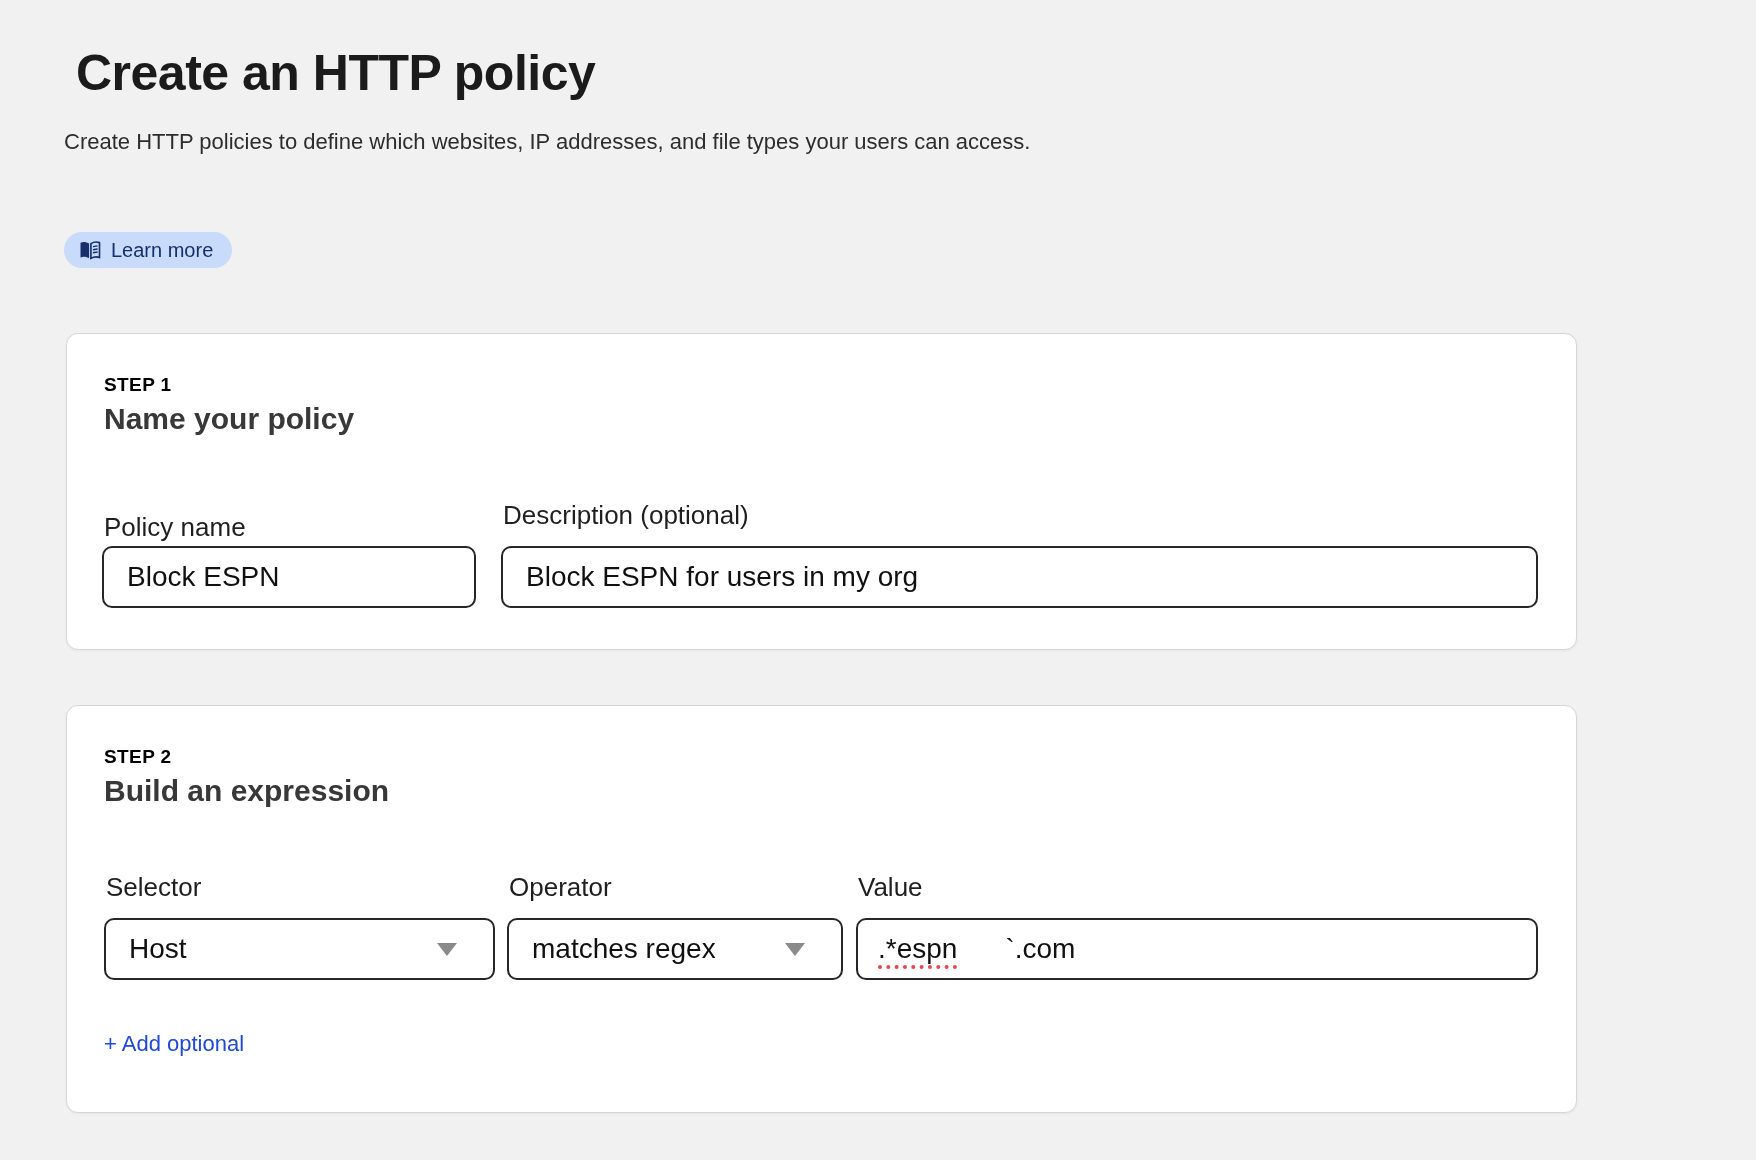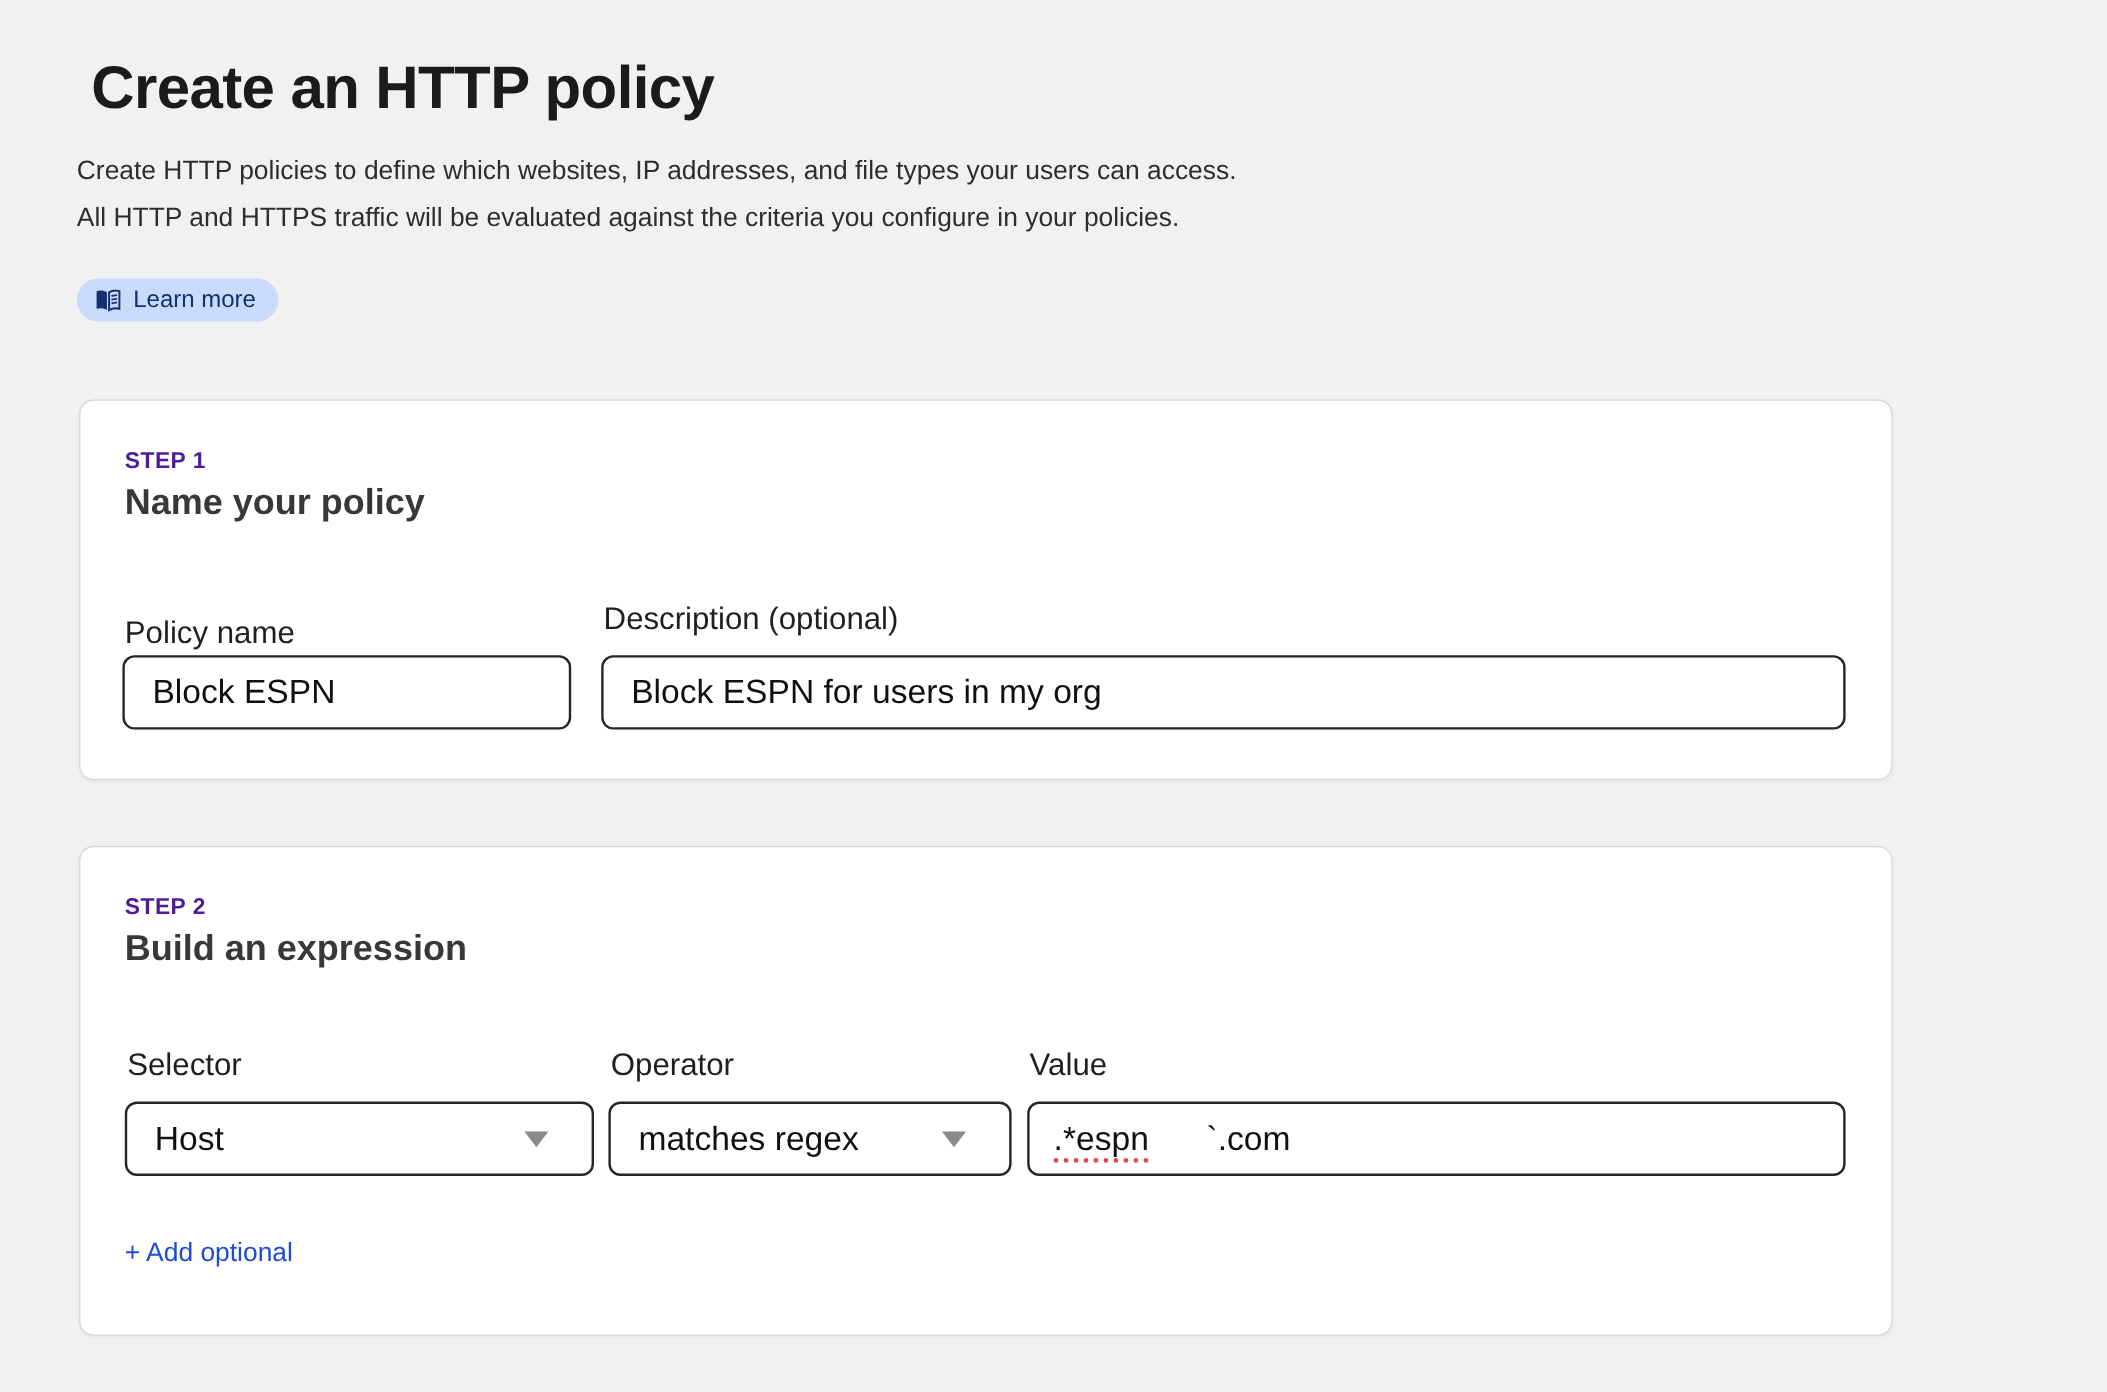--- a/index.html
+++ b/index.html
@@ -29,21 +29,21 @@
   .learn-more-pill svg { display: block; }
   .card {
     position: absolute; left: 66px; width: 1511px;
     background: #ffffff; border: 1px solid #d6d6d6; border-radius: 12px;
     box-shadow: 0 1px 3px rgba(0,0,0,0.05);
   }
   .card-1 { top: 333px; height: 317px; }
   .card-2 { top: 705px; height: 408px; }
   .step-label {
     position: absolute; left: 37px; top: 40px;
-    font-size: 19px; font-weight: bold; letter-spacing: 0.4px; color: #4c1d95;
+    font-size: 19px; font-weight: bold; letter-spacing: 0.4px; color: #000000;
   }
   .card-heading {
     position: absolute; left: 37px; top: 68px;
     font-size: 30px; font-weight: bold; color: #383838;
   }
   .field-label {
     position: absolute; top: 166px;
     font-size: 26px; color: #1f1f1f;
   }
   .control {
@@ -92,21 +92,20 @@
   .lbl-o  { left: 442px; }
   .lbl-v  { left: 791px; }
 </style>
 </head>
 <body>
 
 <h1 class="page-title">Create an HTTP policy</h1>
 
 <div class="page-desc">
   <div>Create HTTP policies to define which websites, IP addresses, and file types your users can access.</div>
-  <div>All HTTP and HTTPS traffic will be evaluated against the criteria you configure in your policies.</div>
 </div>
 
 <button class="learn-more-pill">
   <span>
     <svg width="22" height="19" viewBox="0 0 24 21">
       <path d="M1.5 1.8 C4.8 0.6 8.2 1.1 11 2.9 L11 19.2 C8.2 17.5 4.8 17 1.5 18.1 Z" fill="#16306e"></path>
       <path d="M13 2.9 C15.8 1.1 19.2 0.6 22.5 1.8 L22.5 18.1 C19.2 17 15.8 17.5 13 19.2 Z" fill="none" stroke="#16306e" stroke-width="1.8"></path>
       <line x1="15.2" y1="6.2" x2="20.4" y2="5.4" stroke="#16306e" stroke-width="1.6"></line>
       <line x1="15.2" y1="9.6" x2="20.4" y2="8.8" stroke="#16306e" stroke-width="1.6"></line>
       <line x1="15.2" y1="13.0" x2="20.4" y2="12.2" stroke="#16306e" stroke-width="1.6"></line>

